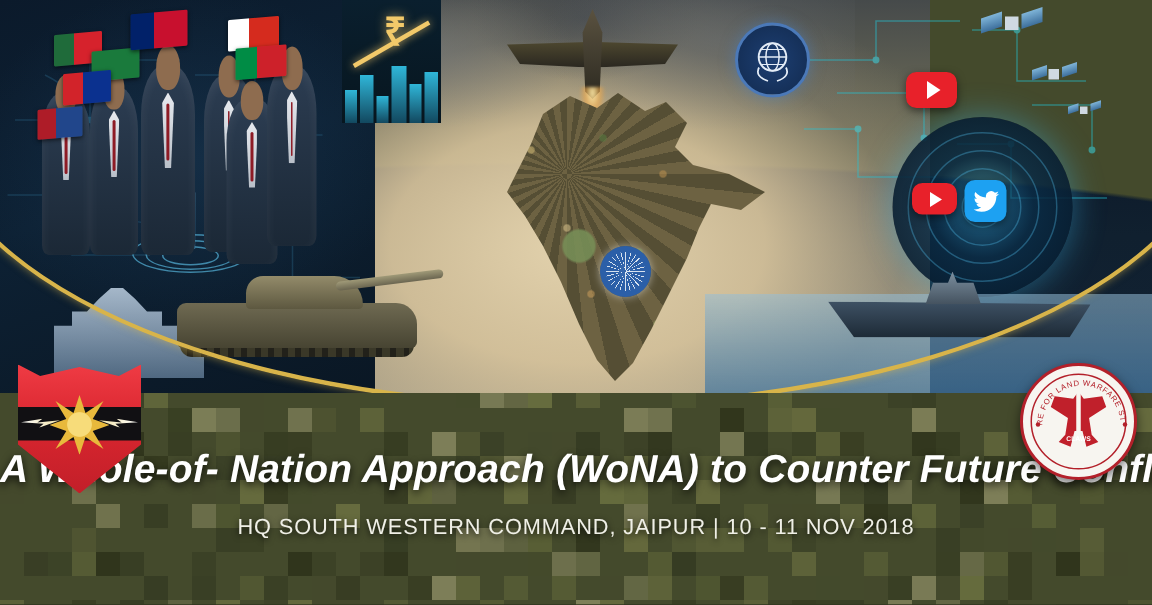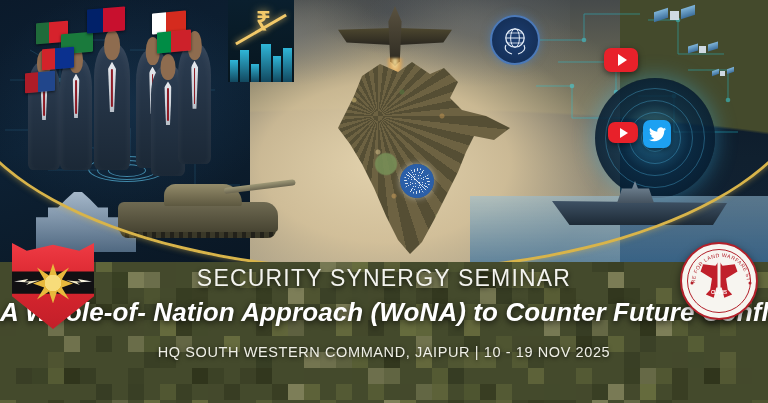--- a/index.html
+++ b/index.html
@@ -1205,18 +1205,17 @@
         <circle cx="10" cy="39" r="1.5"></circle>
           <circle cx="68" cy="39" r="1.5"></circle>
       </g>
     </svg>
     <div class="arrow"></div>
     <div class="spear"></div>
     <div class="abbr">CLAWS</div>
   </div>
 
   <div class="text-zone">
-    <div class="title">SECURITY SYNERGY SEMINAR</div>
     <div class="subtitle">A Whole-of- Nation Approach (WoNA) to Counter Future Conflicts</div>
-    <div class="venue">HQ SOUTH WESTERN COMMAND, JAIPUR | 10 - 19 NOV 2025</div>
+    <div class="venue">HQ SOUTH WESTERN COMMAND, JAIPUR | 10 - 11 NOV 2018</div>
   </div>
 
 </div>
 
 </body></html>

